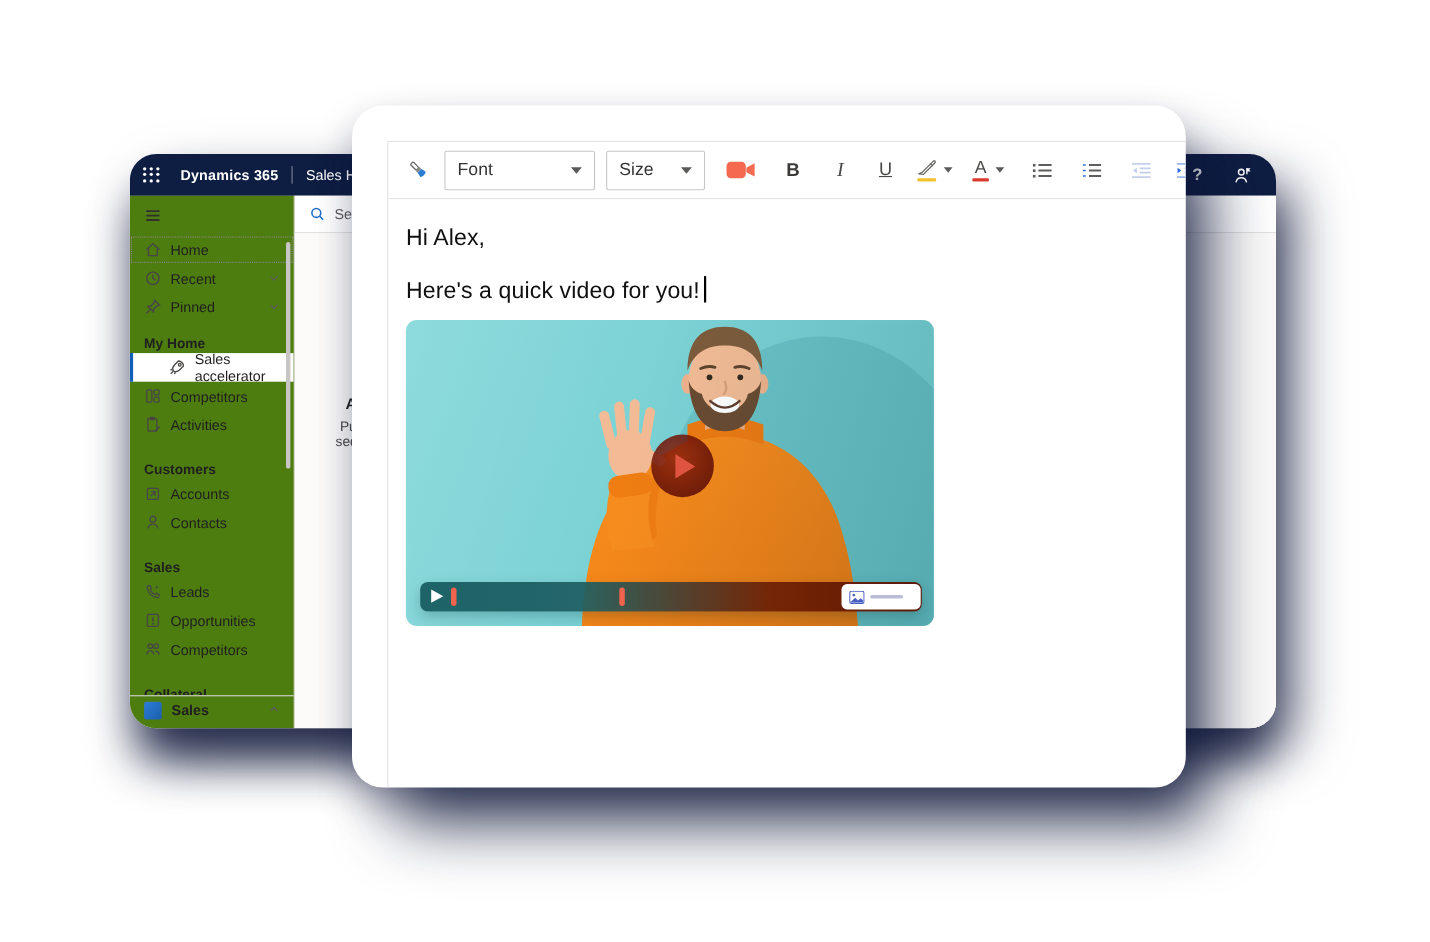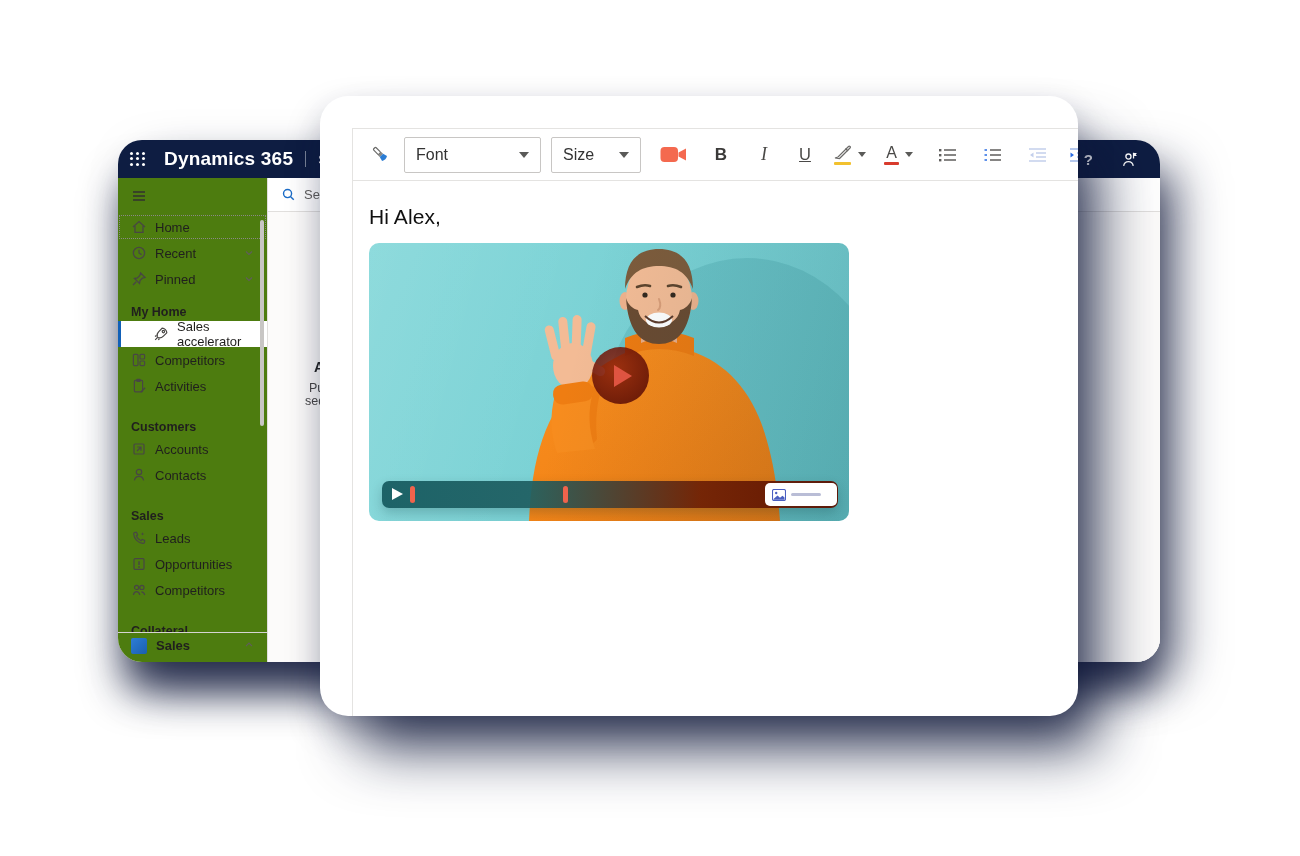--- a/index.html
+++ b/index.html
@@ -9,21 +9,21 @@
 
   
   .app-window { position:absolute; left:118px; top:140px; width:1042px; height:522px;
     border-radius:24px; background:#fff; overflow:hidden; display:flex; flex-direction:column;
     box-shadow: 0 34px 42px -6px rgba(14,22,56,.82), 22px 22px 48px -4px rgba(14,22,56,.55); }
 
   .topbar { height:38px; flex:none; background:#0e1d42; display:flex; align-items:center;
     padding:0 22px 0 12px; color:#fff; }
   .waffle { width:15px; height:15px; display:grid; grid-template-columns:repeat(3,1fr); gap:2.5px; margin-right:19px; }
   .waffle i { width:3px; height:3px; background:#fff; border-radius:50%; }
-  .brand { font-size:19px; font-weight:700; letter-spacing:.2px; white-space:nowrap; }
+  .brand { font-size:13px; font-weight:700; letter-spacing:.2px; white-space:nowrap; }
   .tb-divider { width:1px; height:16px; background:rgba(255,255,255,.45); margin:0 12px; }
   .appname { font-size:13px; white-space:nowrap; }
   .tb-right { margin-left:auto; display:flex; align-items:center; gap:28px; }
   .help-glyph { font-size:15px; font-weight:600; cursor:default; }
 
   .window-body { flex:1; display:flex; min-height:0; }
 
   
   .sidebar { width:150px; flex:none; background:#4d7c0f; border-right:1px solid #e1dfdd;
     position:relative; display:flex; flex-direction:column; color:#201f1e; }
@@ -425,20 +425,21 @@
             <g stroke="#9db6e8" stroke-width="1.6">
               <path d="M1 2 H18 M8 6 H18 M8 10 H18 M1 14 H18"></path>
             </g>
             <path d="M1.5 5.5 L5 8 L1.5 10.5 Z" fill="#2b6de4"></path>
           </svg>
         </span>
       </div>
 
       <div class="ed-content">
         <div class="msg-line line1">Hi Alex,</div>
+        <div class="msg-line line2"><span>Here's a quick video for you!</span><span class="text-caret"></span></div>
 
         <div class="video">
           <svg class="man-svg" viewBox="0 0 480 278">
             <defs>
               <linearGradient id="gsw" x1="0" y1="0" x2="1" y2="1">
                 <stop offset="0" stop-color="#f99020"></stop>
                 <stop offset="1" stop-color="#ee7a10"></stop>
               </linearGradient>
             </defs>
             <ellipse cx="378" cy="180" rx="145" ry="165" fill="rgba(12,105,116,0.14)"></ellipse>

